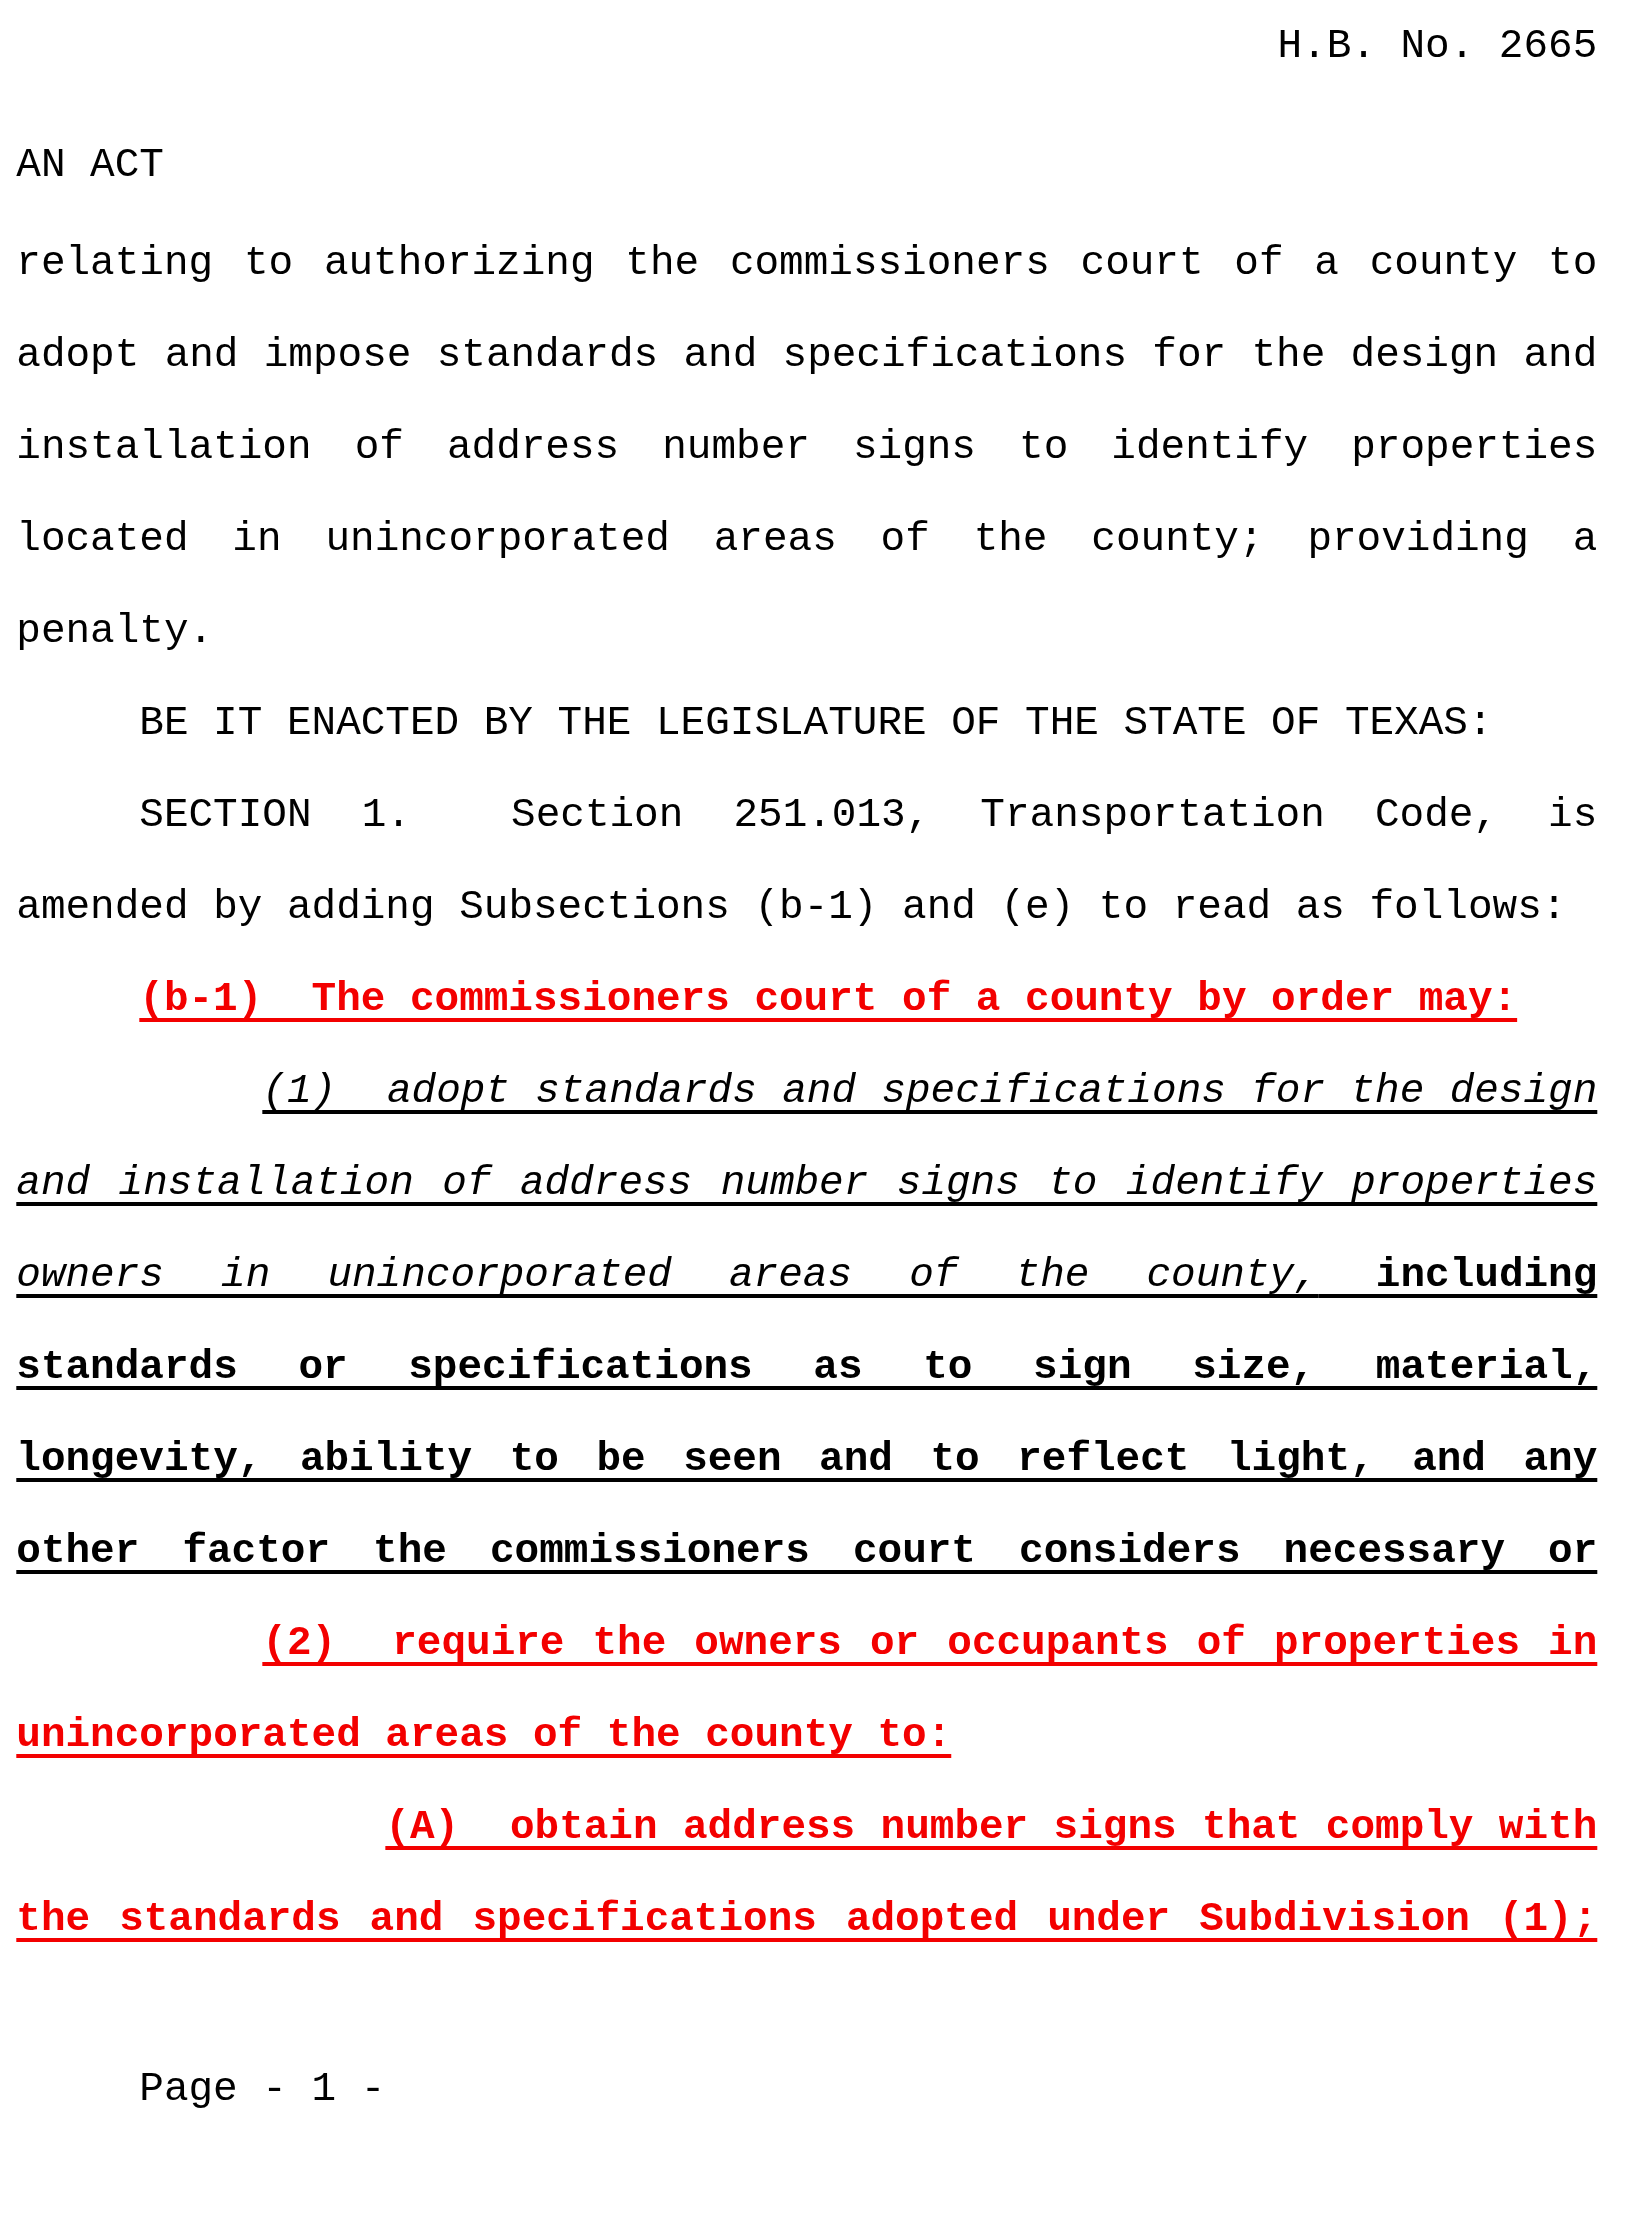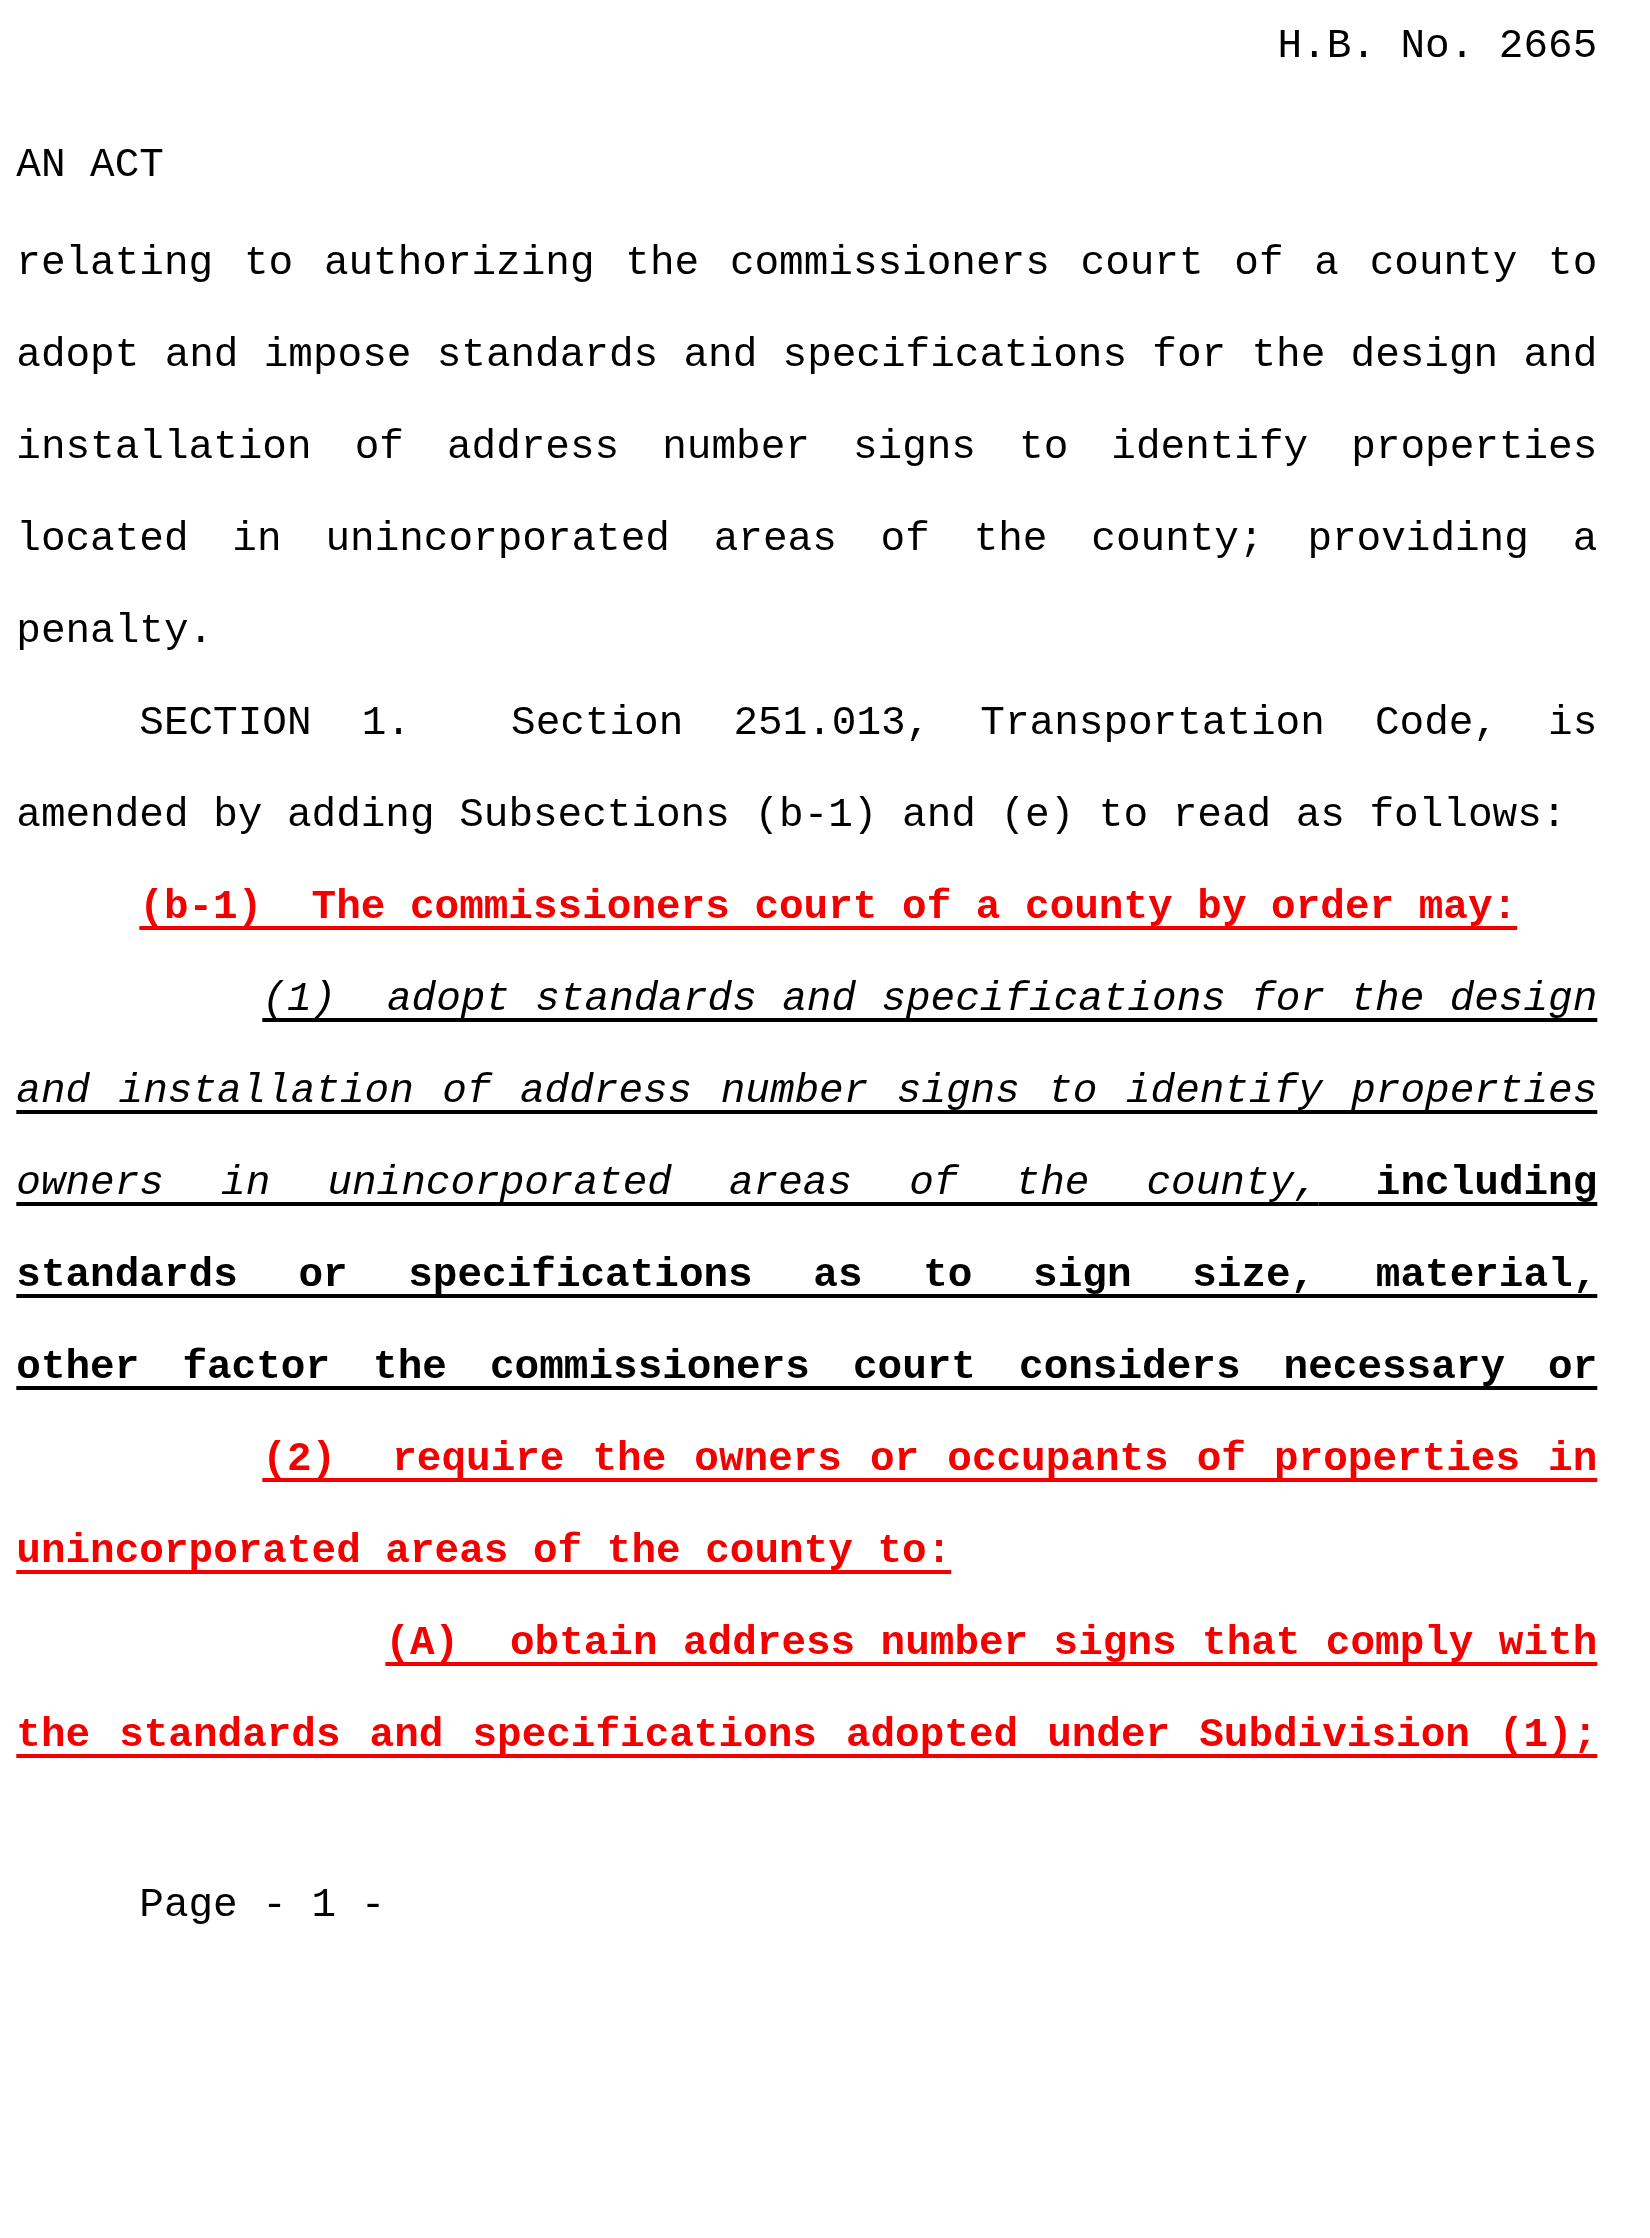--- a/index.html
+++ b/index.html
@@ -50,30 +50,32 @@
     <div class="line right"><span>H.B. No. 2665</span></div>
 
     <div class="line center act-title"><span>AN ACT</span></div>
 
     <div class="line j caption-start"><span>relating to authorizing the commissioners court of a county to</span></div>
     <div class="line j"><span>adopt and impose standards and specifications for the design and</span></div>
     <div class="line j"><span>installation of address number signs to identify properties</span></div>
     <div class="line j"><span>located in unincorporated areas of the county; providing a</span></div>
     <div class="line"><span>penalty.</span></div>
 
+    <div class="line ind5"><span>BE IT ENACTED BY THE LEGISLATURE OF THE STATE OF TEXAS:</span></div>
 
     <div class="line j ind5"><span>SECTION 1.  Section 251.013, Transportation Code, is</span></div>
     <div class="line"><span>amended by adding Subsections (b-1) and (e) to read as follows:</span></div>
 
     <div class="line ind5"><span class="u red">(b-1)  The commissioners court of a county by order may:</span></div>
 
     <div class="line j ind10"><span class="u i">(1)  adopt standards and specifications for the design</span></div>
     <div class="line j"><span class="u i">and installation of address number signs to identify properties</span></div>
     <div class="line j"><span class="u i">owners in unincorporated areas of the county,</span><span class="u b"> including</span></div>
     <div class="line j"><span class="u b">standards or specifications as to sign size, material,</span></div>
+    <div class="line j"><span class="u b">longevity, ability to be seen and to reflect light, and any</span></div>
     <div class="line j"><span class="u b">other factor the commissioners court considers necessary or</span></div>
 
     <div class="line j ind10"><span class="u red">(2)  require the owners or occupants of properties in</span></div>
     <div class="line"><span class="u red">unincorporated areas of the county to:</span></div>
 
     <div class="line j ind15"><span class="u red">(A)  obtain address number signs that comply with</span></div>
     <div class="line j"><span class="u red">the standards and specifications adopted under Subdivision (1);</span></div>
 
     <div class="line ind5 page-footer"><span>Page - 1 -</span></div>
 

